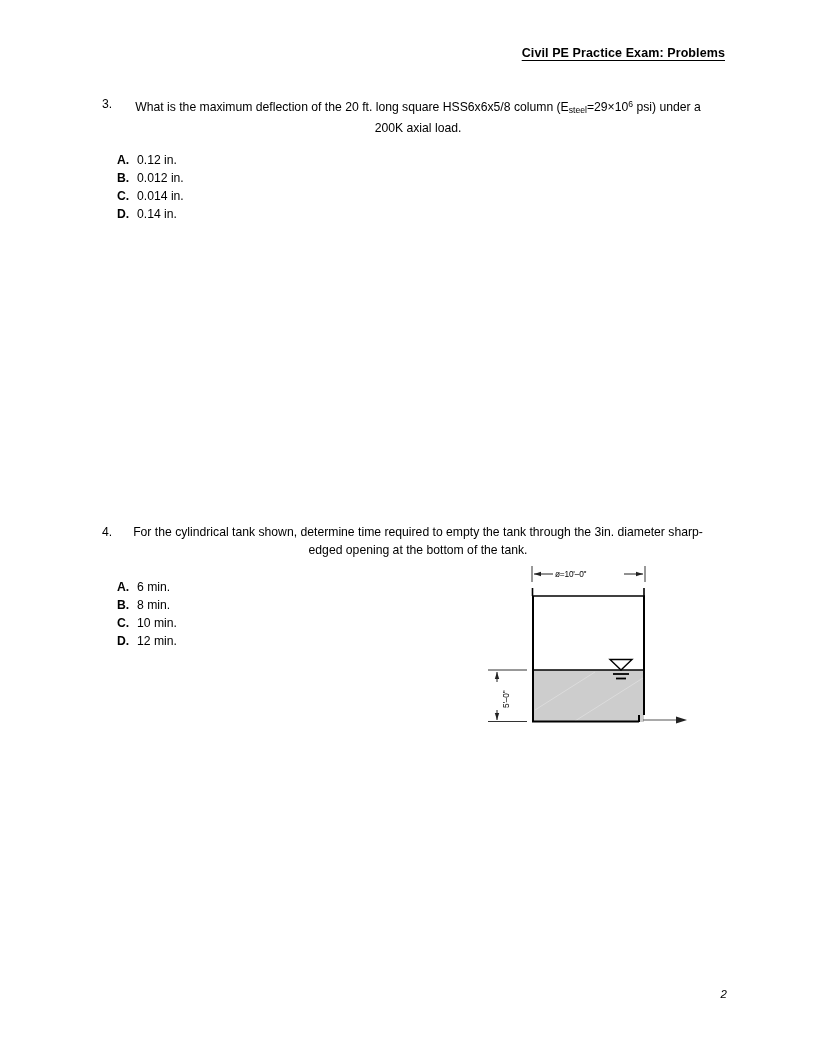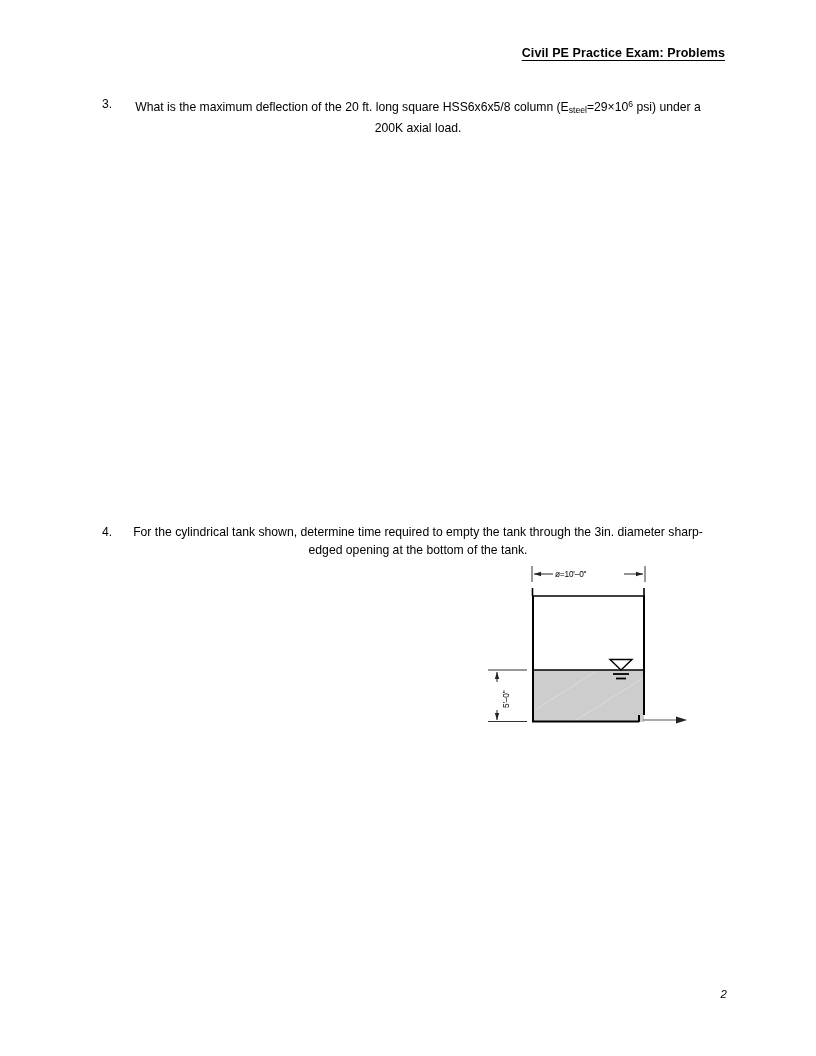--- a/index.html
+++ b/index.html
@@ -133,26 +133,54 @@
 
   <div class="header">
     <span class="title-underline">Civil PE Practice Exam: Problems</span>
   </div>
 
   <div class="question" id="question-3">
     <span class="q-num">3.</span>
     <span class="q-body"><span>What is the maximum deflection of the 20 ft. long square HSS6x6x5/8 column (E</span><sub>steel</sub><span>=29×10</span><sup>6</sup><span> psi) under a 200K axial load.</span></span>
   </div>
 
+  <div class="choices" id="choices-3">
+    <div class="choice">
+      <span class="letter">A.</span><span class="ctext">0.12 in.</span>
+    </div>
+    <div class="choice">
+      <span class="letter">B.</span><span class="ctext">0.012 in.</span>
+    </div>
+    <div class="choice">
+      <span class="letter">C.</span><span class="ctext">0.014 in.</span>
+    </div>
+    <div class="choice">
+      <span class="letter">D.</span><span class="ctext">0.14 in.</span>
+    </div>
+  </div>
 
   <div class="question" id="question-4">
     <span class="q-num">4.</span>
     <span class="q-body">For the cylindrical tank shown, determine time required to empty the tank through the 3in. diameter sharp-edged opening at the bottom of the tank.</span>
   </div>
 
+  <div class="choices" id="choices-4">
+    <div class="choice">
+      <span class="letter">A.</span><span class="ctext">6 min.</span>
+    </div>
+    <div class="choice">
+      <span class="letter">B.</span><span class="ctext">8 min.</span>
+    </div>
+    <div class="choice">
+      <span class="letter">C.</span><span class="ctext">10 min.</span>
+    </div>
+    <div class="choice">
+      <span class="letter">D.</span><span class="ctext">12 min.</span>
+    </div>
+  </div>
 
   <div id="tank-figure">
     <svg width="220" height="175" viewBox="0 0 220 175">
 
       <rect x="58" y="110" width="111" height="52" fill="#cdcdcd"></rect>
 
       <line x1="60" y1="150" x2="120" y2="112" stroke="#dcdcdc" stroke-width="1"></line>
       <line x1="100" y1="161" x2="168" y2="118" stroke="#dcdcdc" stroke-width="1"></line>
 
       <line x1="57" y1="6" x2="57" y2="22" stroke="#333" stroke-width="1"></line>

